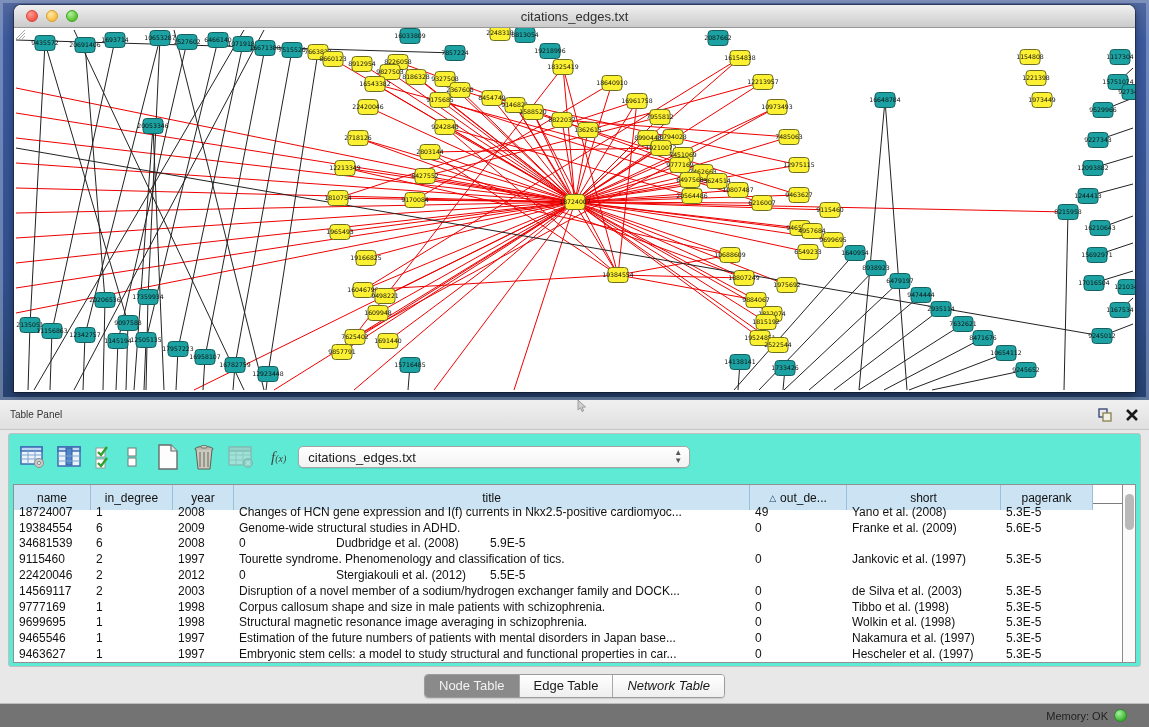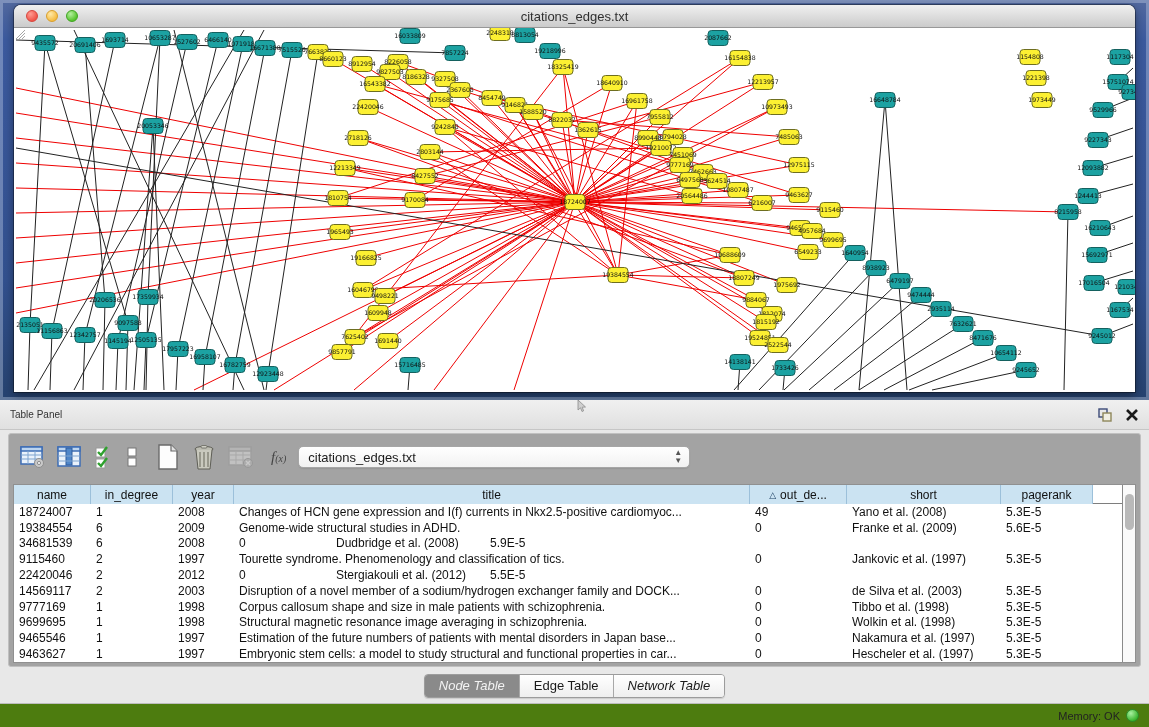--- a/index.html
+++ b/index.html
@@ -39,66 +39,66 @@
   .table-panel { position:absolute; left:0; top:400px; width:1149px; height:327px; background:#E8E8E8; }
   .panel-header {
     height:30px; display:flex; align-items:center; padding:0 10px;
     background:linear-gradient(#F0F0F0,#E0E0E0); border-bottom:1px solid #C6C6C6;
   }
   .panel-title { font-size:10px; color:#333; }
   .panel-header .spacer { flex:1; }
   .ph-btn { margin-left:12px; cursor:default; display:flex; align-items:center; }
   .panel-body {
     position:absolute; left:8px; top:33px; width:1133px; height:234px;
-    background:#a3a3a3; border:1px solid #C0C0C0; border-radius:3px;
+    background:#5eead4; border:1px solid #C0C0C0; border-radius:3px;
   }
   .toolbar { height:46px; display:flex; align-items:center; padding-left:10px; }
   .tb-icon { margin-right:10px; display:flex; align-items:center; }
   .fx { font-size:15px; color:#444; font-style:italic; font-family:"Liberation Serif", serif; margin:0 12px 0 6px; }
   .fx small { font-size:10px; }
   .mac-select {
     width:392px; height:22px; border:1px solid #A6A6A6; border-radius:5px;
     background:linear-gradient(#FFFFFF,#F2F2F2); display:flex; align-items:center;
     padding-left:9px; font-size:13px; color:#1a1a1a; position:relative;
     box-shadow:0 1px 1px rgba(0,0,0,.08);
   }
   .mac-select .steppers { position:absolute; right:7px; top:2px; display:flex; flex-direction:column; line-height:8px; color:#555; font-size:8px; }
   
   .tbl {
     position:absolute; left:4px; top:50px; width:1123px; height:179px;
     background:#FFFFFF; border:1px solid #909090; overflow:hidden;
   }
   .thead { display:flex; height:19px; border-bottom:1px solid #7E7E7E; }
   .th {
     background:#CBE3F2; border-right:1px solid #9CC0DA; font-size:12px; color:#111;
-    display:flex; align-items:center; justify-content:center; height:19px; white-space:nowrap; overflow:hidden;
+    display:flex; align-items:center; justify-content:center; height:25px; white-space:nowrap; overflow:hidden;
   }
   .th .sort { font-size:9px; margin-right:4px; color:#163A5E; }
   .trow { display:flex; height:15.8px; }
   .td {
     font-size:12px; color:#111; padding-left:5px; white-space:nowrap; overflow:hidden;
     display:flex; align-items:center; height:15.8px;
   }
   .c0{width:77px}.c1{width:82px}.c2{width:61px}.c3{width:516px}.c4{width:97px}.c5{width:154px}.c6{width:92px}
   .vscroll {
     position:absolute; right:0; top:0; width:13px; height:177px;
     background:#FAFAFA; border-left:1px solid #8A8A8A;
   }
   .vthumb { position:absolute; left:2px; top:9px; width:9px; height:36px; border-radius:5px; background:#B9B9B9; }
   
   .tabs-strip { position:absolute; left:0; top:272px; width:1149px; height:28px; display:flex; justify-content:center; align-items:center; }
   .seg-control { display:flex; border:1px solid #9C9C9C; border-radius:4px; overflow:hidden; box-shadow:0 1px 1px rgba(0,0,0,.12); }
   .seg { padding:3px 14px 4px; font-size:13px; background:linear-gradient(#FFFFFF,#EFEFEF); color:#1a1a1a; border-right:1px solid #A8A8A8; }
   .seg:last-child { border-right:none;font-style:italic; }
-  .seg.selected { background:#8A8A8A; color:#F2F2F2;font-style:italic; }
+  .seg.selected { background:#8A8A8A; color:#F2F2F2; }
   
   .statusbar {
     position:absolute; left:0; top:303px; width:1149px; height:24px;
-    background:#4d7c0f; border-top:1px solid #BDBDBD;
-    display:flex; align-items:center; justify-content:flex-end; padding-right:10px;
+    background:#737373; border-top:1px solid #BDBDBD;
+    display:flex; align-items:center; justify-content:flex-end; padding-right:22px;
   }
   .mem-label { font-size:11px; color:#222; margin-right:6px; }
   .mem-dot {
     width:13px; height:13px; border-radius:50%;
     background:radial-gradient(circle at 35% 30%, #A9F0A0, #35B229 75%); border:1px solid #2B8C2B;
   }
 </style>
 </head>
 <body>
 

